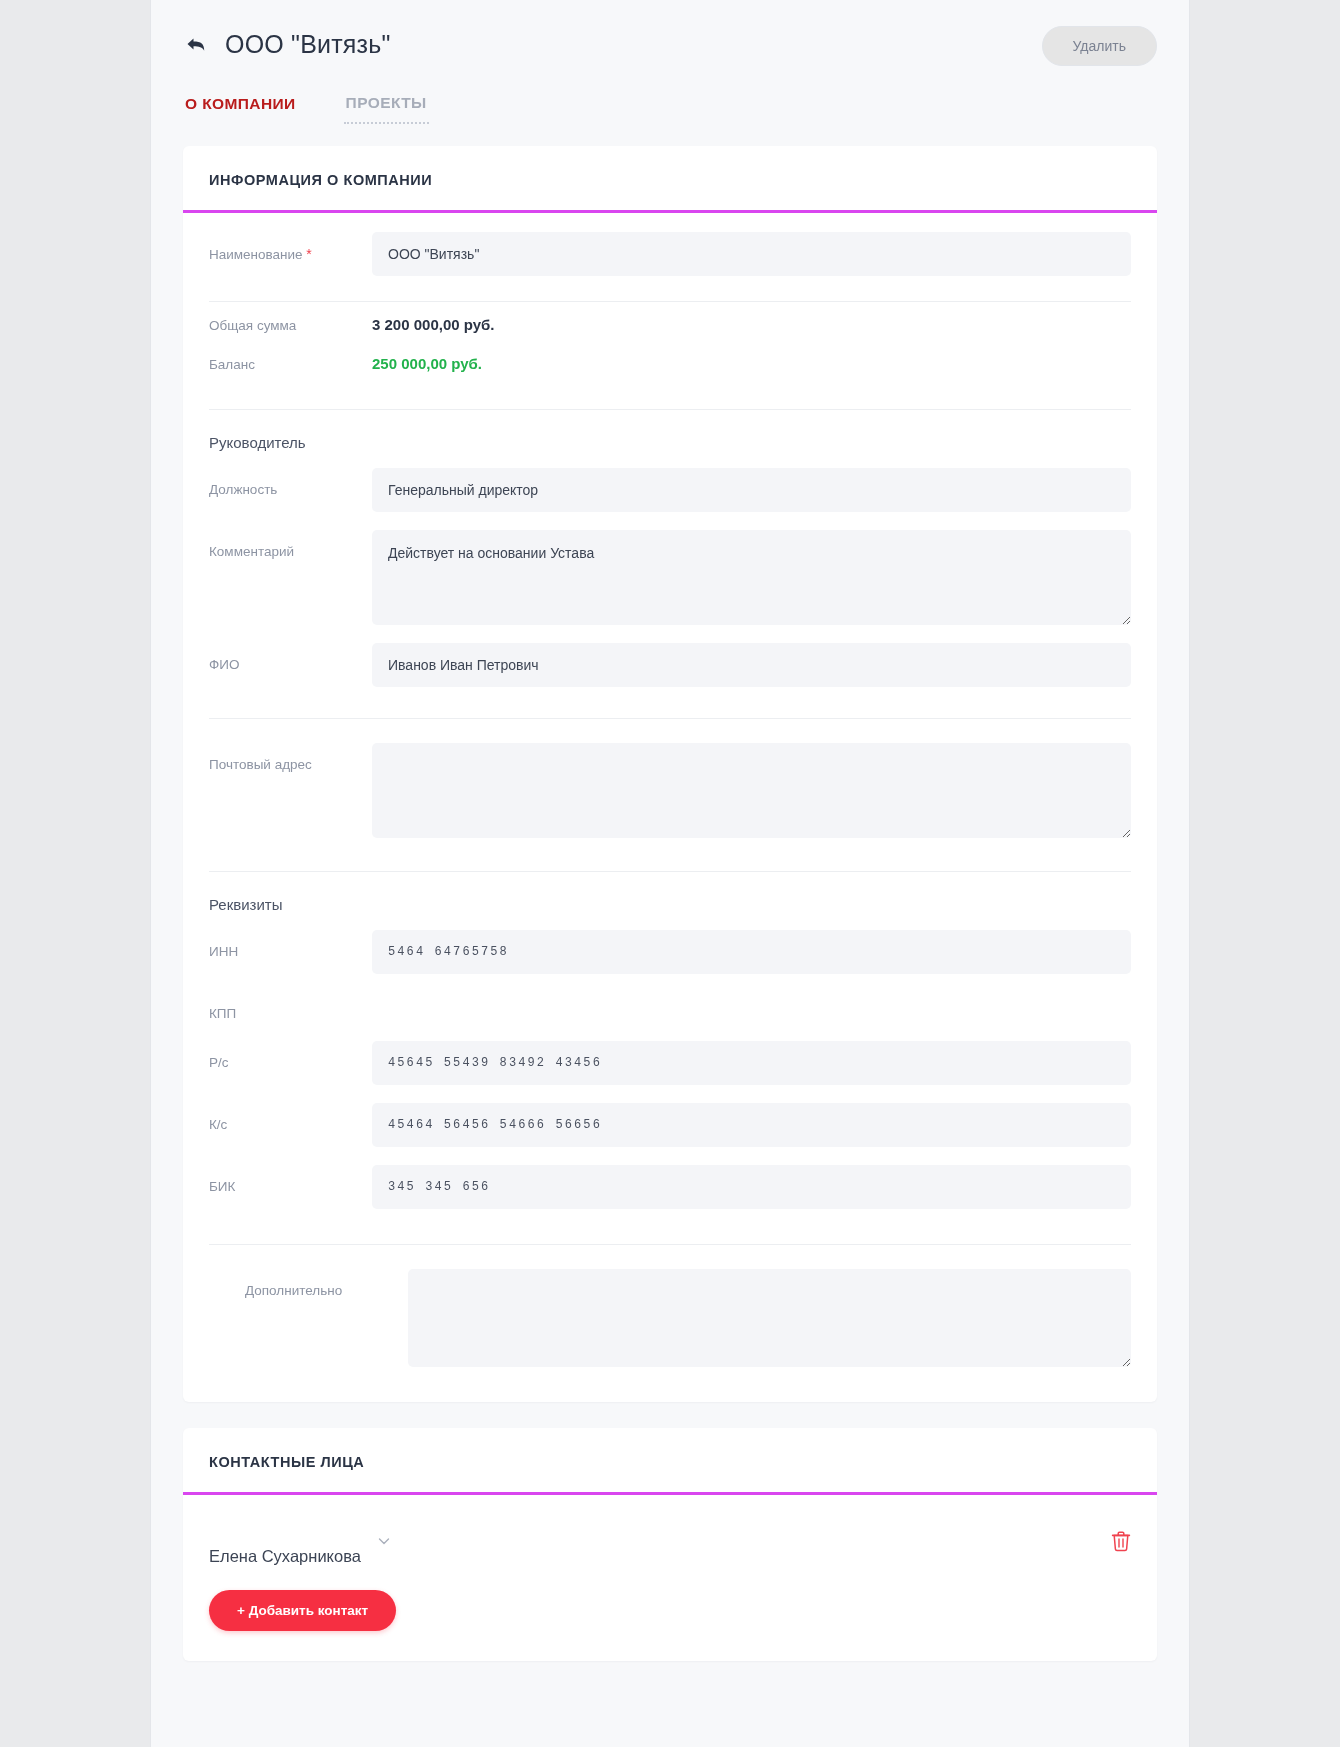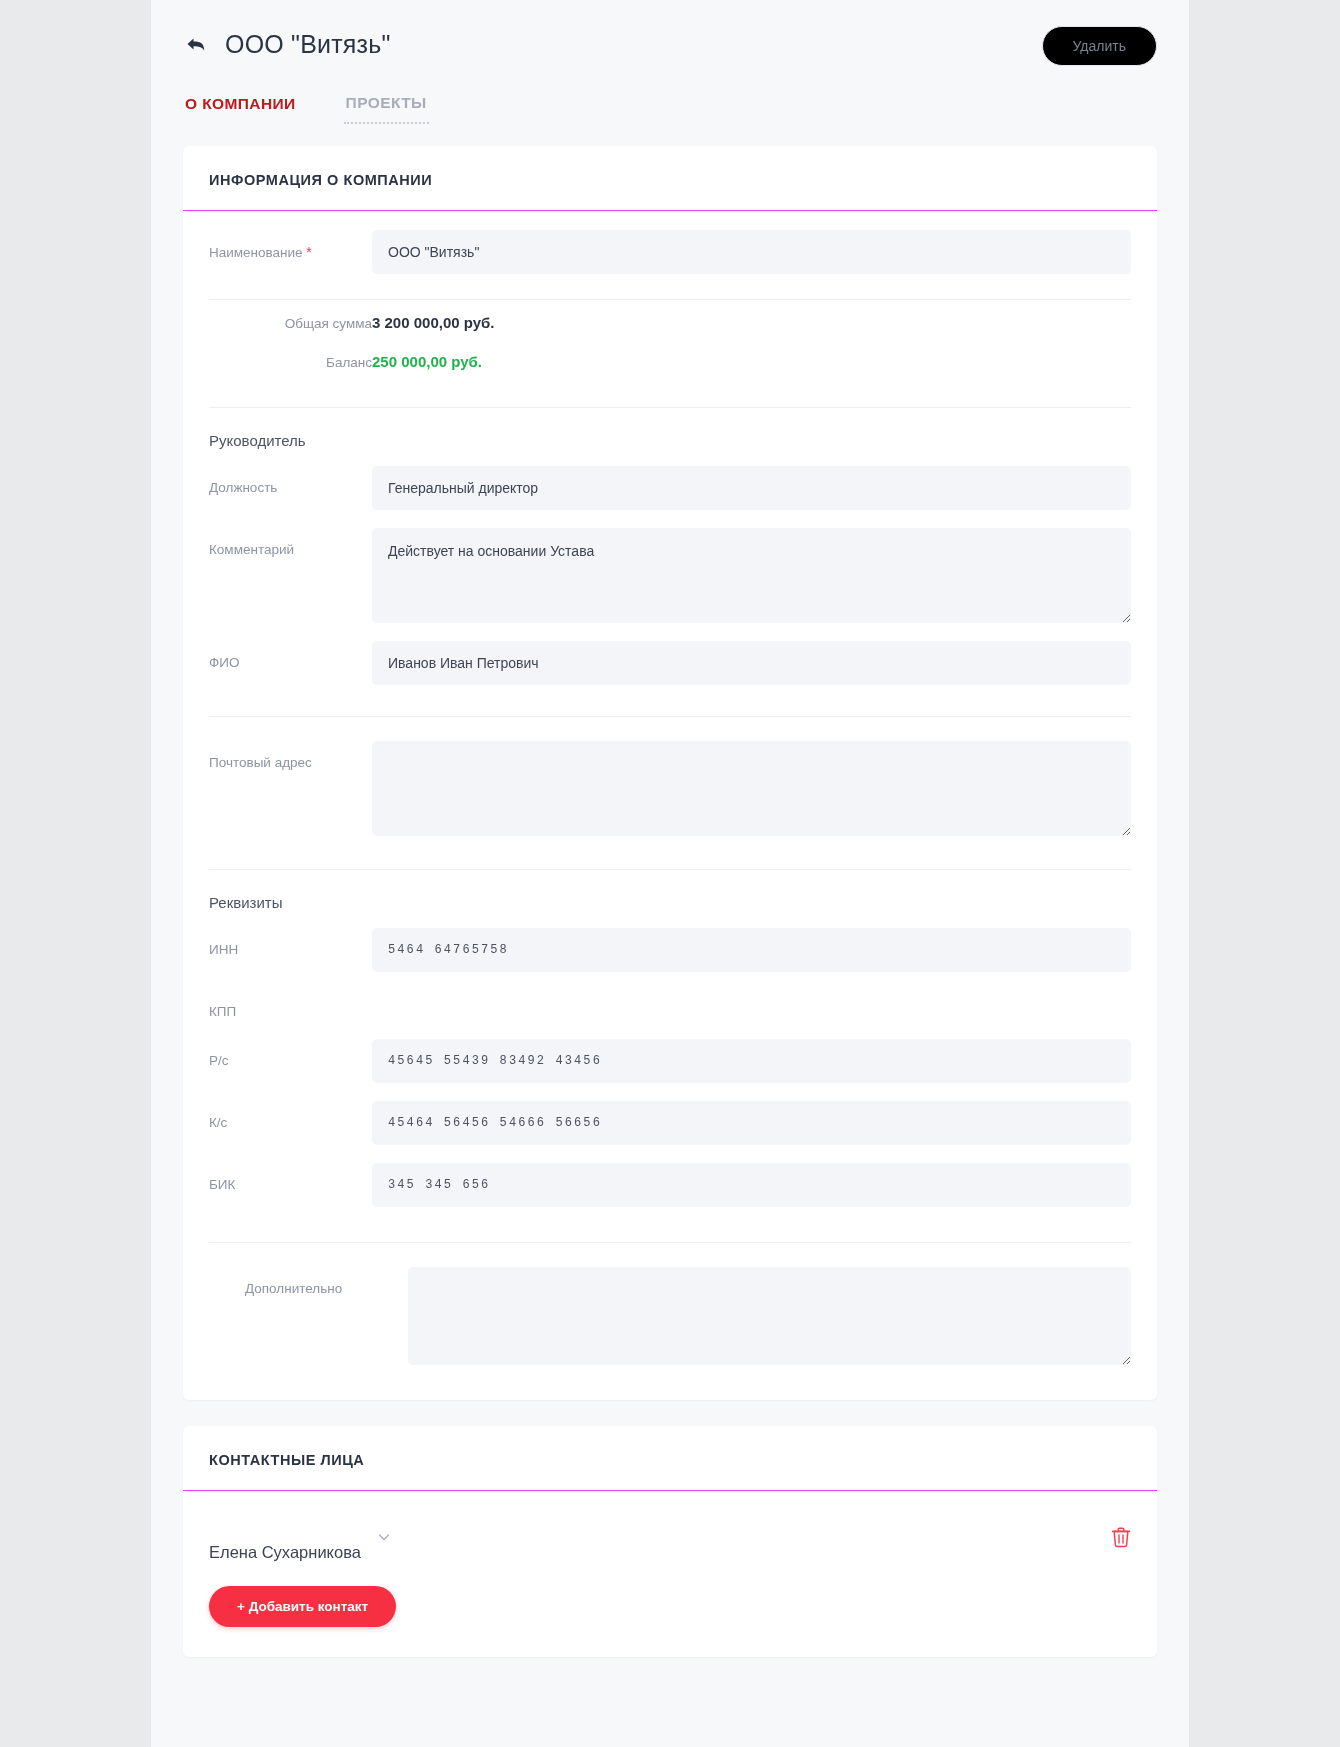--- a/index.html
+++ b/index.html
@@ -44,21 +44,21 @@
   .back-icon svg { display: block; }
   .page-title {
     font-size: 25px;
     font-weight: 400;
     color: #2b3445;
     letter-spacing: .2px;
     white-space: nowrap;
   }
   .btn-delete {
     margin-top: 4px;
-    background: #000000;
+    background: #e5e5e5;
     border: 1px solid #e2e5ea;
     color: #7b8292;
     font-size: 14px;
     border-radius: 22px;
     padding: 11px 30px;
     cursor: pointer;
     font-family: inherit;
   }
   
   .tabs {
@@ -84,21 +84,21 @@
     background: #ffffff;
     border-radius: 6px;
     box-shadow: 0 1px 2px rgba(35,45,65,.045);
   }
   .card-title {
     font-size: 14.5px;
     font-weight: bold;
     letter-spacing: .55px;
     color: #2b3445;
     padding: 26px 26px 22px 26px;
-    border-bottom: 1px solid #d946ef;
+    border-bottom: 3px solid #d946ef;
   }
   .card-body { padding: 10px 26px 26px 26px; }
   
   .row {
     display: flex;
     align-items: flex-start;
     padding: 9px 0;
   }
   .row-label {
     width: 163px;
@@ -133,21 +133,21 @@
   textarea.ta-address { height: 95px; }
   textarea.ta-extra   { height: 98px; }
   .mono {
     font-family: "Liberation Mono", "DejaVu Sans Mono", monospace;
     letter-spacing: 2.1px;
     font-size: 12px;
     color: #4a5160;
   }
   
   .row-static { display: flex; align-items: baseline; padding: 10px 0; }
-  .row-static .row-label { padding-top: 0; text-align: right; }
+  .row-static .row-label { padding-top: 0; }
   .value-strong { font-size: 15px; font-weight: bold; color: #2b3445; }
   .value-green { font-size: 15px; font-weight: bold; color: #22b24c; }
   
   .group-head {
     font-size: 15px;
     color: #4b5365;
     padding: 20px 0 8px 0;
   }
   .divider {
     height: 1px;

